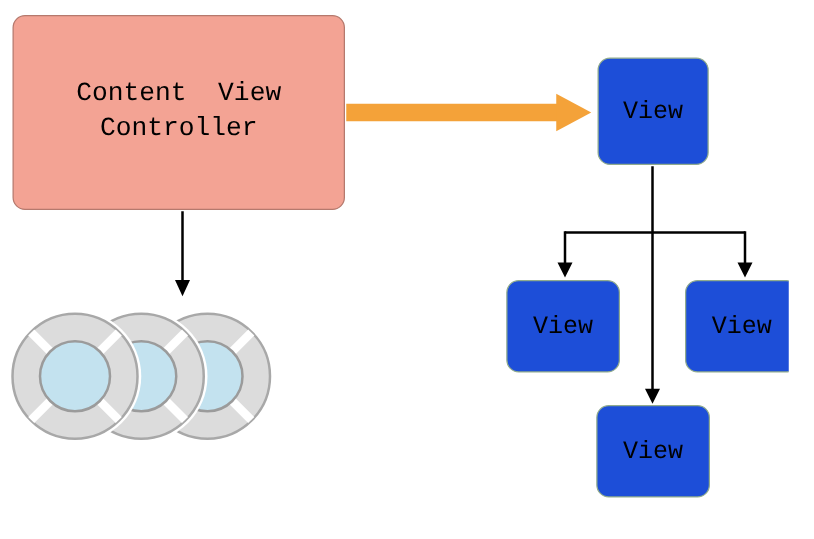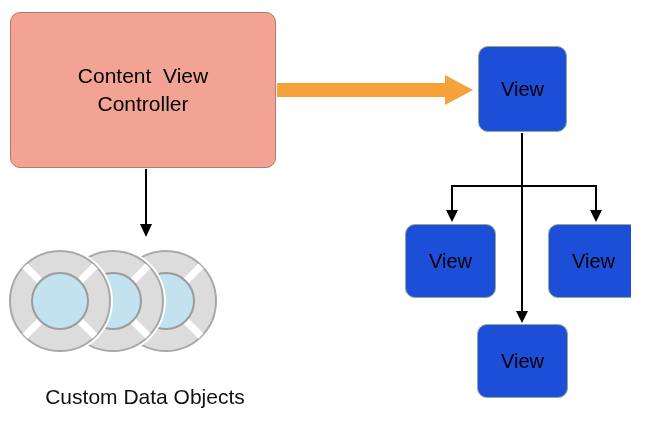--- a/index.html
+++ b/index.html
@@ -1,21 +1,21 @@
 <!DOCTYPE html>
 <html><head>
 <meta charset="utf-8">
 <style>
   html, body { margin: 0; padding: 0; background: #ffffff; }
   #stage {
     position: relative;
     width: 631px;
     height: 431px;
     background: #ffffff;
-    font-family: Liberation Sans, sans-serif;
+    font-family: Liberation Mono, monospace;
     color: #000;
     overflow: hidden;
   }
   #wires {
     position: absolute;
     left: 0; top: 0;
     width: 651px; height: 431px;
   }
   .box {
     position: absolute;
@@ -119,15 +119,14 @@
   </div>
 
   <div class="box view view-right">
     <span>View</span>
   </div>
 
   <div class="box view view-bottom">
     <span>View</span>
   </div>
 
-  <div class="caption">Custom Data Objects</div>
 
 </div>
 
 </body></html>

